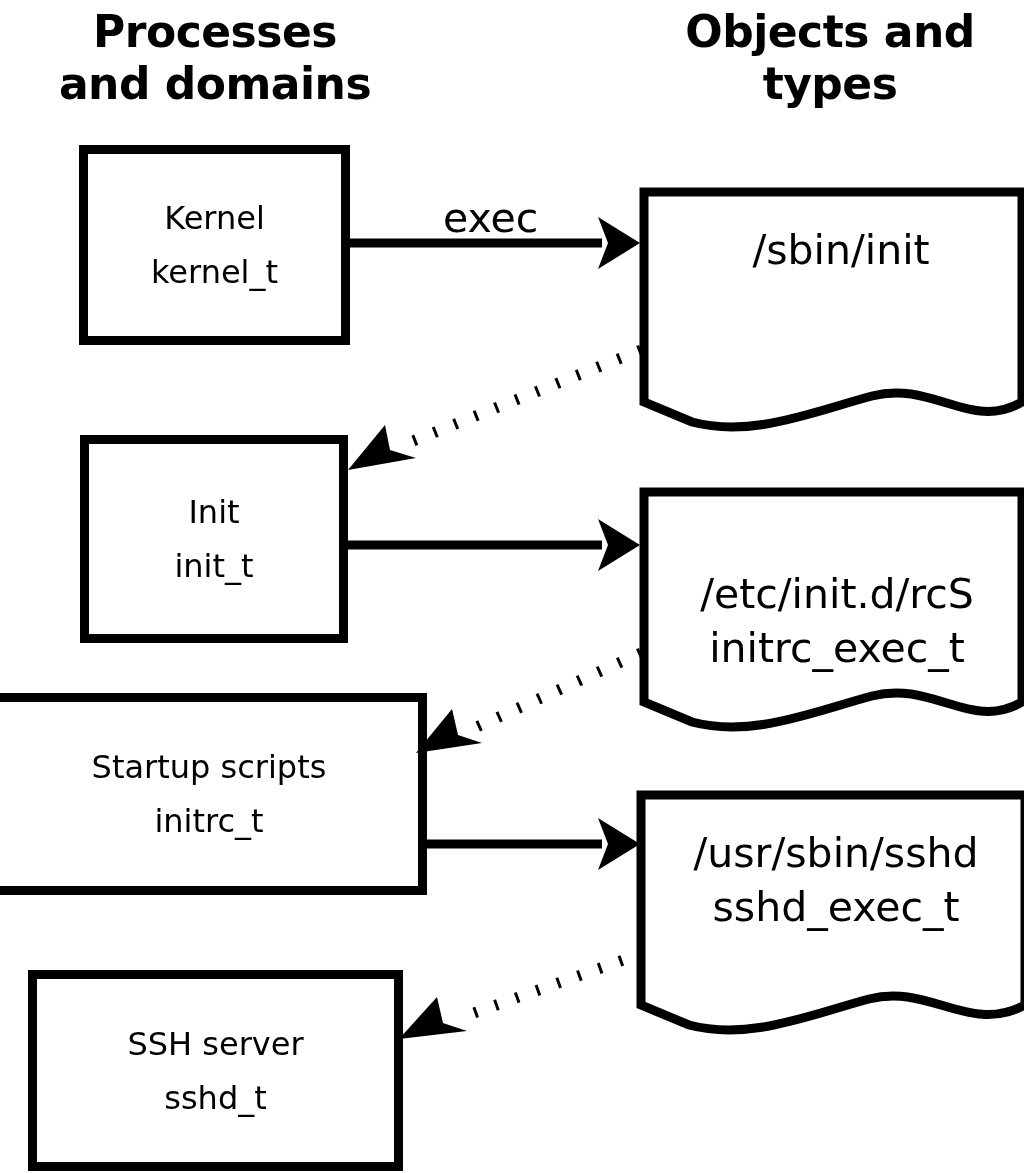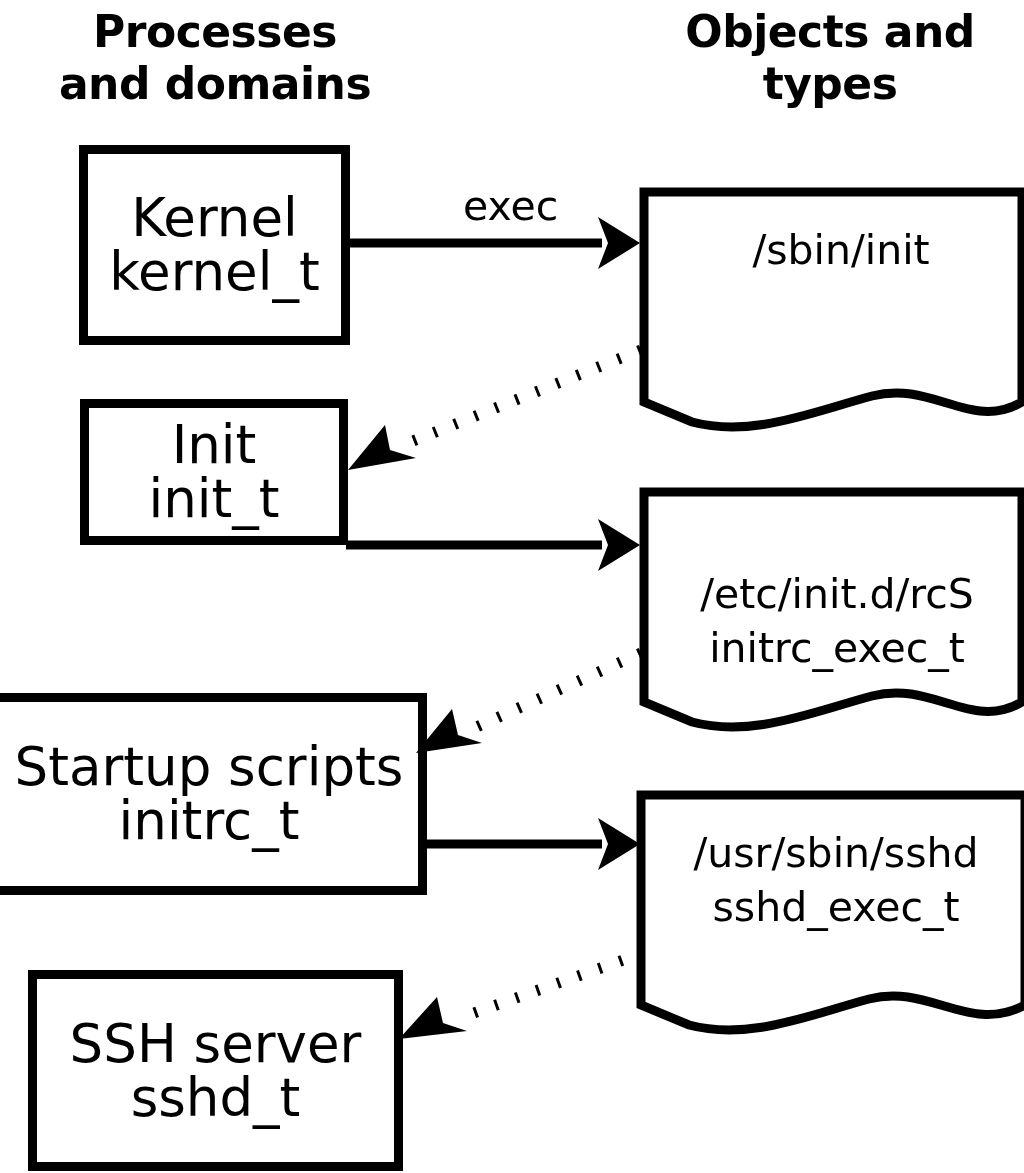--- a/index.html
+++ b/index.html
@@ -31,21 +31,21 @@
   .proc-box {
     position: absolute;
     box-sizing: border-box;
     border: 9px solid #000000;
     background: #ffffff;
     display: flex;
     flex-direction: column;
     align-items: center;
     justify-content: center;
     color: #000000;
-    font-size: 53px;
+    font-size: 32px;
     line-height: 54px;
     text-align: center;
   }
   .proc-box .l1, .proc-box .l2 { display: block; white-space: nowrap; }
 
   .doc-svg { position: absolute; }
   .doc-label {
     position: absolute;
     color: #000000;
     font-size: 41px;
@@ -73,21 +73,21 @@
   <div class="col-header" id="header-processes">Processes
 and domains</div>
   <div class="col-header" id="header-objects">Objects and
 types</div>
 
   <div class="proc-box" style="left:79px; top:145px; width:271px; height:200px;">
     <span class="l1">Kernel</span>
     <span class="l2">kernel_t</span>
   </div>
 
-  <div class="proc-box" style="left:80px; top:399px; width:268px; height:146px;">
+  <div class="proc-box" style="left:80px; top:435px; width:268px; height:208px;">
     <span class="l1">Init</span>
     <span class="l2">init_t</span>
   </div>
 
   <div class="proc-box" style="left:-9px; top:693px; width:436px; height:202px;">
     <span class="l1">Startup scripts</span>
     <span class="l2">initrc_t</span>
   </div>
 
   <div class="proc-box" style="left:28px; top:970px; width:375px; height:201px;">
@@ -115,21 +115,21 @@
   </svg>
   <div class="doc-label" style="left:641px; top:826px; width:374px;">
     <span class="l1">/usr/sbin/sshd</span>
     <span class="l2">sshd_exec_t</span>
   </div>
 
   <svg class="edge-svg" style="left:340px; top:210px;" width="310" height="70" viewBox="0 0 310 70">
     <line x1="6" y1="33" x2="262" y2="33" stroke="#000000" stroke-width="9"></line>
     <path d="M 258 7 L 300 33 L 258 59 L 268 33 Z" fill="#000000"></path>
   </svg>
-  <div class="edge-label" style="left:443px; top:184px;margin-left:20px;">exec</div>
+  <div class="edge-label" style="left:443px; top:196px;">exec</div>
 
   <svg class="edge-svg" style="left:340px; top:330px;" width="320" height="150" viewBox="0 0 320 150">
     <line x1="301" y1="20" x2="68" y2="113" stroke="#000000" stroke-width="11" stroke-dasharray="3 19" stroke-linecap="butt"></line>
     <path d="M 8 140 L 45 95 L 50 120 L 76 128 Z" fill="#000000"></path>
   </svg>
 
   <svg class="edge-svg" style="left:340px; top:512px;" width="310" height="70" viewBox="0 0 310 70">
     <line x1="6" y1="33" x2="262" y2="33" stroke="#000000" stroke-width="9"></line>
     <path d="M 258 7 L 300 33 L 258 59 L 268 33 Z" fill="#000000"></path>
   </svg>

